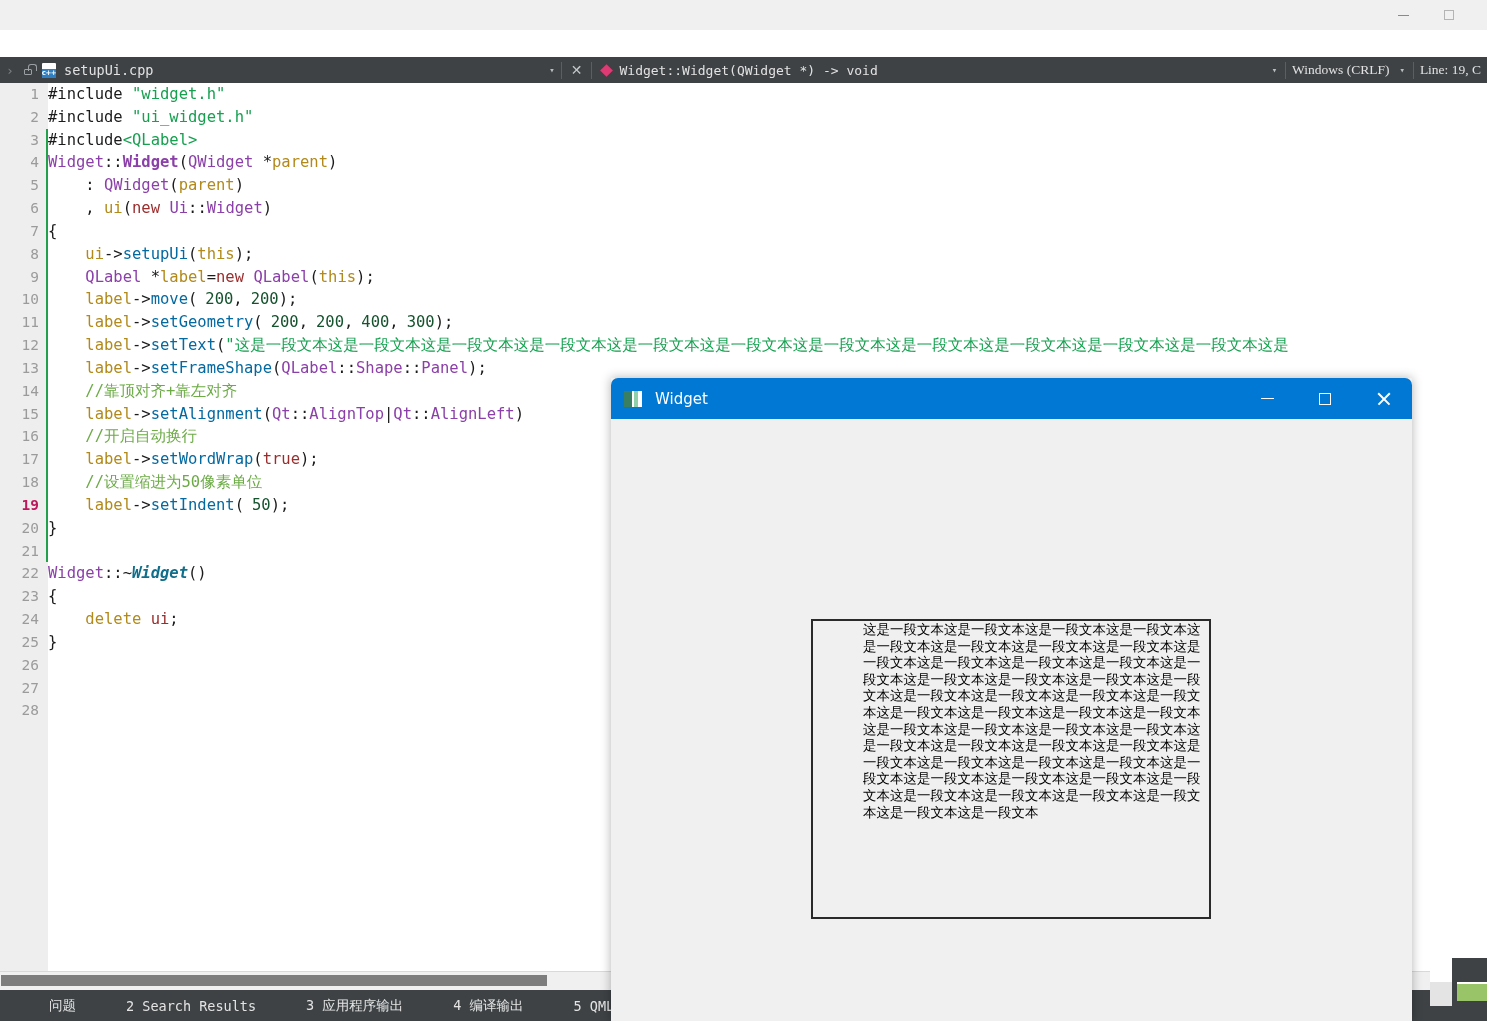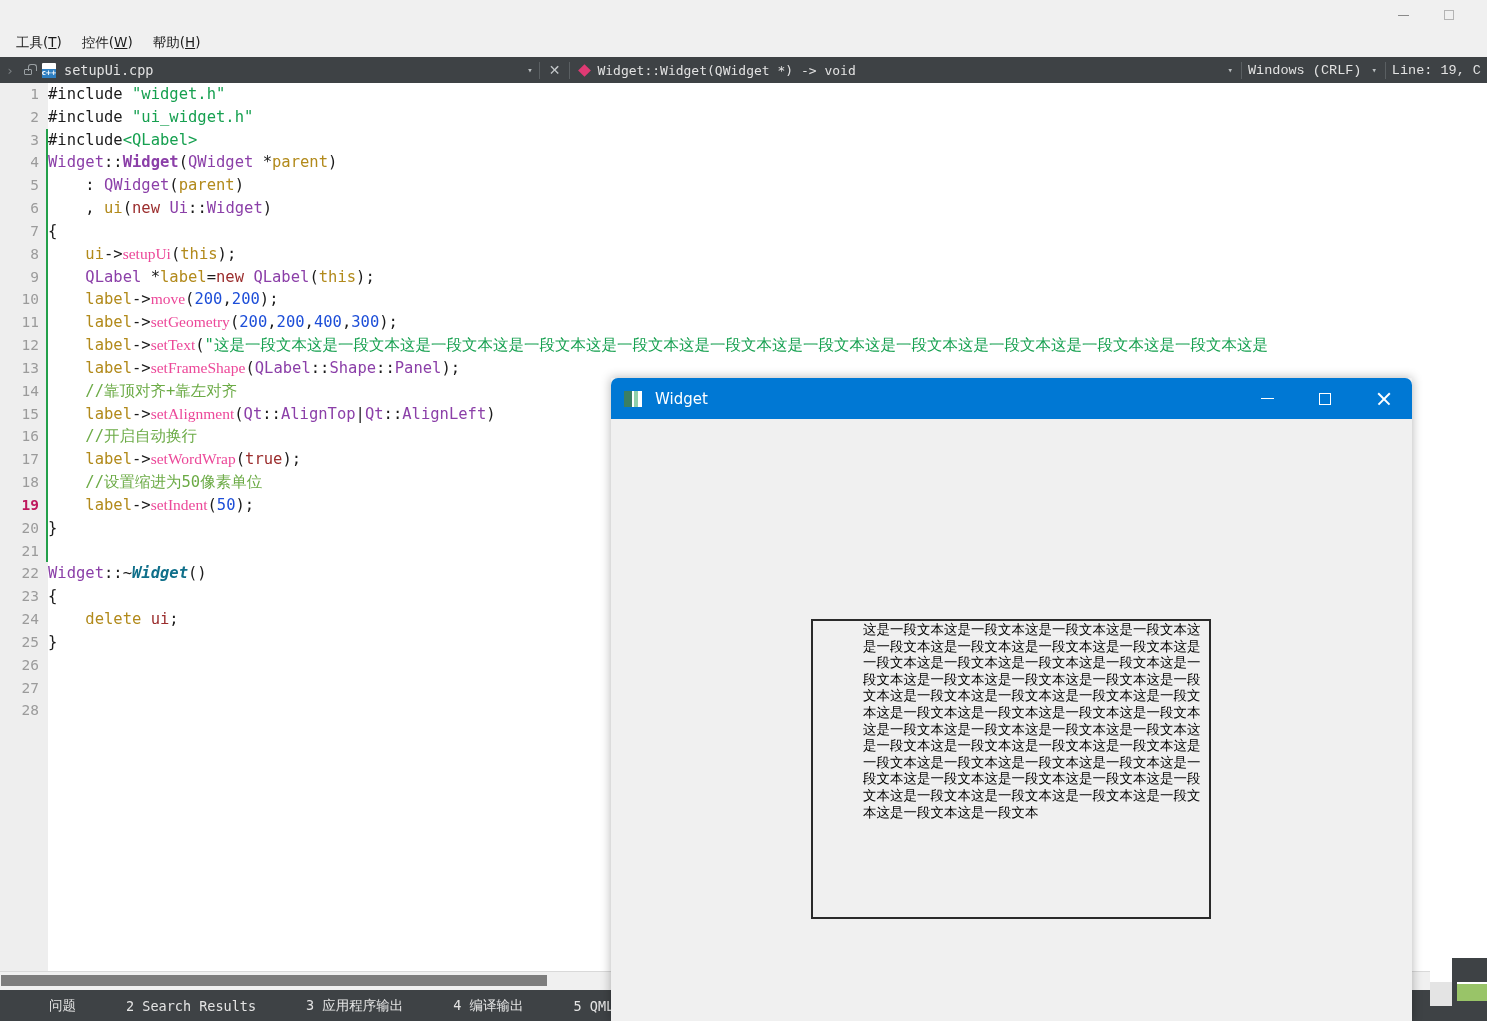--- a/index.html
+++ b/index.html
@@ -119,21 +119,21 @@
     font-family: "DejaVu Sans Mono", monospace;
   }
   .eb-right {
     margin-left: auto; display: flex; align-items: center; height: 26px;
   }
   .eb-right .eb-caret2 {
     color: #b9bdbf; font-size: 9px; padding: 0 8px 0 4px;
   }
   .eb-encoding, .eb-linecol {
     color: #e2e2e2; font-size: 13.5px; white-space: nowrap;
-    font-family: Liberation Mono, monospace; padding: 0 6px;
+    font-family: Liberation Serif, serif; padding: 0 6px;
   }
 
   
   .editor {
     position: absolute; left: 0; top: 83px; width: 1487px; height: 888px;
     background: #ffffff; overflow: hidden;
   }
   .gutter {
     position: absolute; left: 0; top: 0; width: 48px; height: 888px;
     background: #eeeeee;
@@ -172,23 +172,23 @@
     white-space: pre;
     padding-left: 0px;
     color: #1b1b1b;
   }
   
   .t-pre   { color: #1b1b1b; }
   .t-str   { color: #16a050; }
   .t-cmt   { color: #6cab46; }
   .t-type  { color: #8b3fa8; }
   .t-typeb { color: #8b3fa8; font-weight: bold; }
-  .t-fn    { color: #ec4899; font-family: Liberation Serif, serif; }
+  .t-fn    { color: #0369a1; }
   .t-kw    { color: #9b2d2d; }
-  .t-num   { color: #1d4ed8; }
+  .t-num   { color: #14532d; margin-left: 8px; }
   .t-punct { color: #1b1b1b; }
   .t-dtor  { color: #0f6f8a; font-weight: bold; font-style: italic; }
   .t-loc   { color: #b28a1b; }
 
   
   .hscroll-track {
     position: absolute; left: 0; top: 971px; width: 1487px; height: 19px;
     background: #f0f0f0;
     border-top: 1px solid #d9d9d9;
   }
@@ -296,25 +296,20 @@
 
   <div class="win-titlebar">
     <div class="win-ctrl win-min">
       <span class="min-glyph"></span>
     </div>
     <div class="win-ctrl win-max">
       <span class="max-glyph"></span>
     </div>
   </div>
 
-  <div class="menubar">
-    <div class="menu-item"><span>工具(</span><u>T</u><span>)</span></div>
-    <div class="menu-item"><span>控件(</span><u>W</u><span>)</span></div>
-    <div class="menu-item"><span>帮助(</span><u>H</u><span>)</span></div>
-  </div>
 
   <div class="editbar">
     <div class="eb-chevron">›</div>
     <div class="eb-lock">
       <span class="lock-body"></span>
     </div>
     <div class="eb-fileicon">
       <span class="cppicon">
         <span class="band">c++</span>
       </span>

